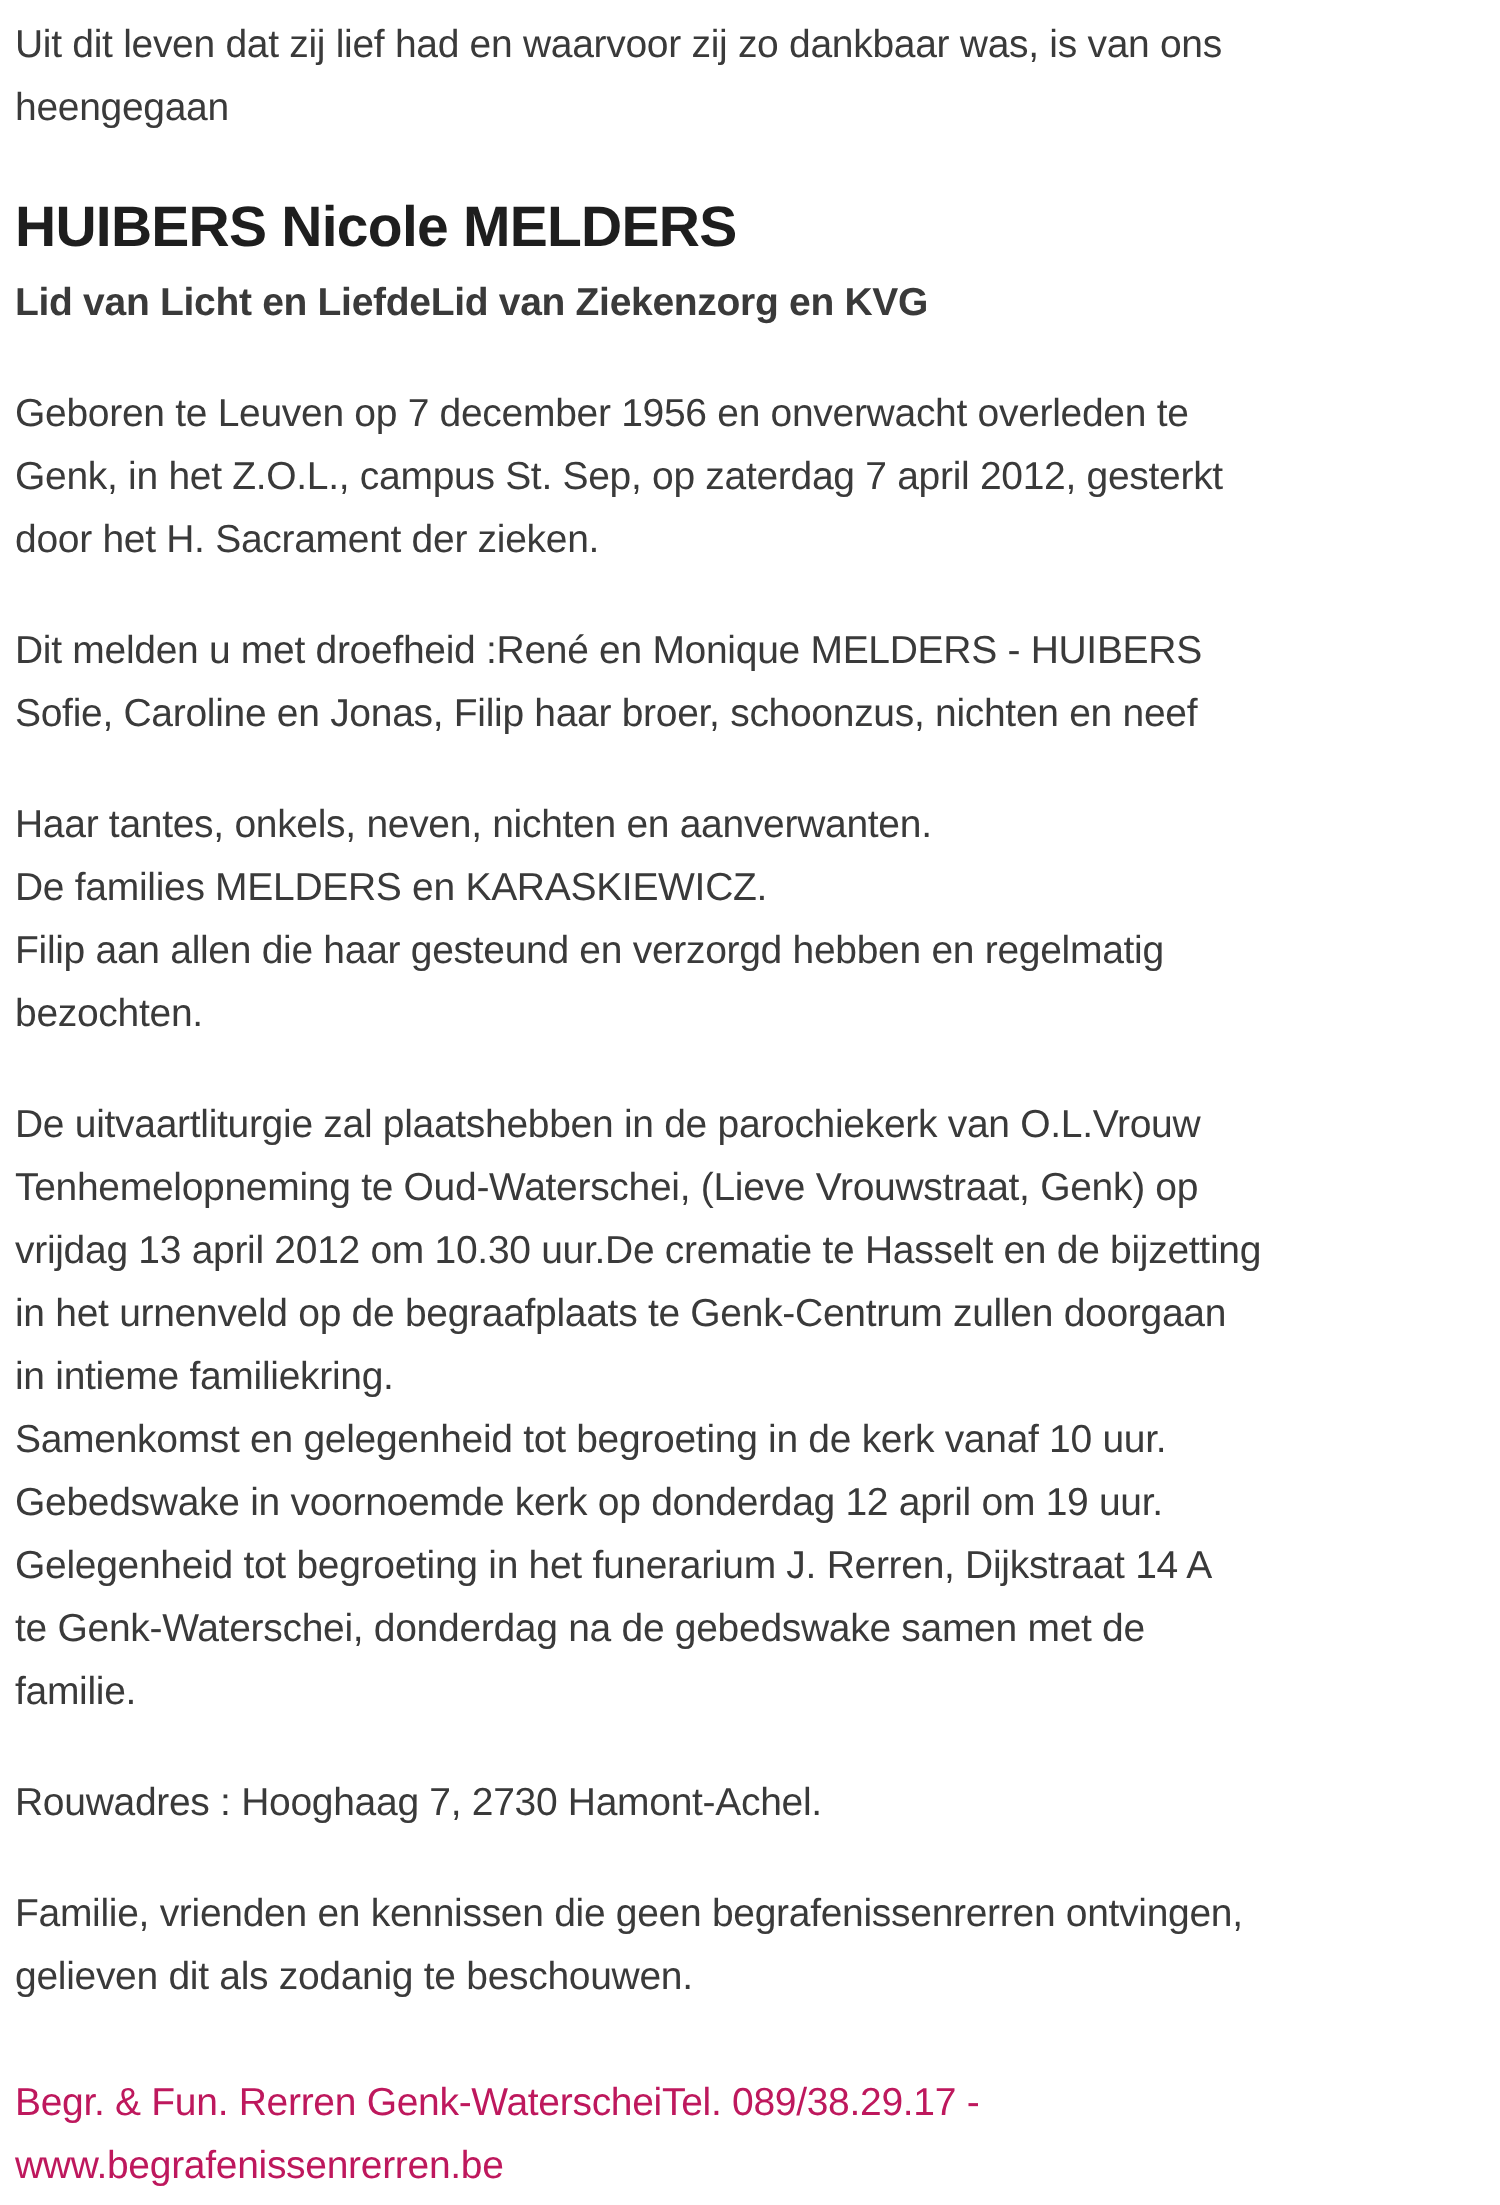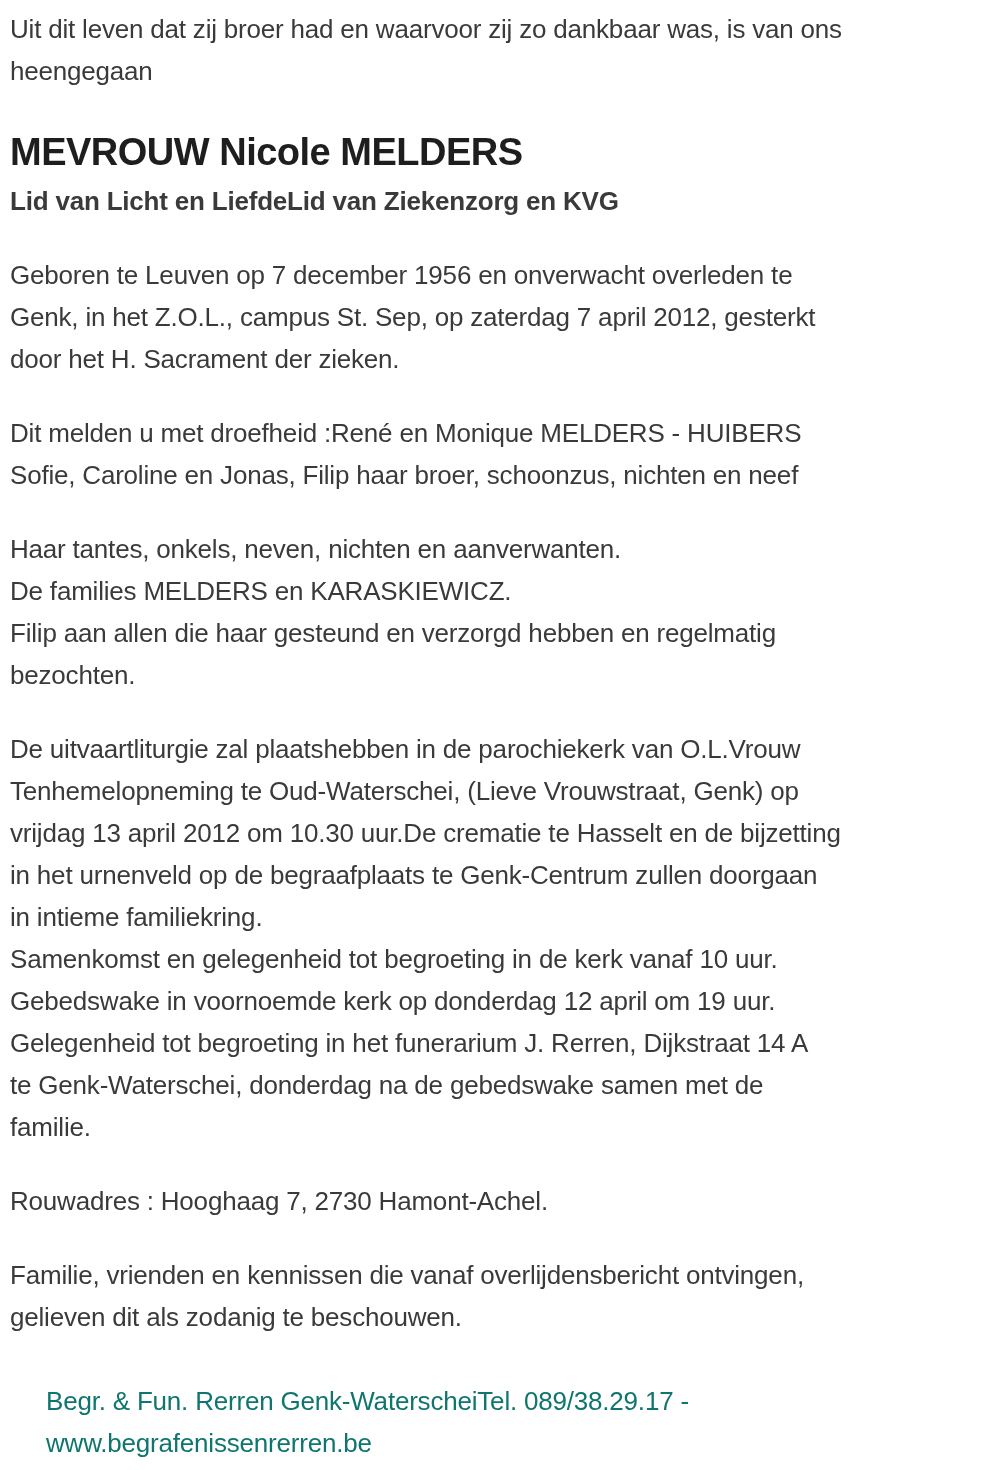--- a/index.html
+++ b/index.html
@@ -38,33 +38,32 @@
   .subtitle {
     margin-top: 0;
     font-weight: bold;
   }
   .notice {
     margin-bottom: 0;
   }
   .footer {
     margin-top: 42px;
     margin-bottom: 0;
-    color: #0f766e;
-    margin-left: 36px;
+    color: #be185d;
   }
 </style>
 </head>
 <body>
 
 <div class="obituary">
 
-  <p class="block">Uit dit leven dat zij broer had en waarvoor zij zo dankbaar was, is van ons
+  <p class="block">Uit dit leven dat zij lief had en waarvoor zij zo dankbaar was, is van ons
 heengegaan</p>
 
-  <h1 class="title">MEVROUW Nicole MELDERS</h1>
+  <h1 class="title">HUIBERS Nicole MELDERS</h1>
 
   <p class="block subtitle">Lid van Licht en LiefdeLid van Ziekenzorg en KVG</p>
 
   <p class="block">Geboren te Leuven op 7 december 1956 en onverwacht overleden te
 Genk, in het Z.O.L., campus St. Sep, op zaterdag 7 april 2012, gesterkt
 door het H. Sacrament der zieken.</p>
 
   <p class="block">Dit melden u met droefheid :René en Monique MELDERS - HUIBERS
 Sofie, Caroline en Jonas, Filip haar broer, schoonzus, nichten en neef</p>
 
@@ -79,19 +78,19 @@
 in het urnenveld op de begraafplaats te Genk-Centrum zullen doorgaan
 in intieme familiekring.
 Samenkomst en gelegenheid tot begroeting in de kerk vanaf 10 uur.
 Gebedswake in voornoemde kerk op donderdag 12 april om 19 uur.
 Gelegenheid tot begroeting in het funerarium J. Rerren, Dijkstraat 14 A
 te Genk-Waterschei, donderdag na de gebedswake samen met de
 familie.</p>
 
   <p class="block">Rouwadres : Hooghaag 7, 2730 Hamont-Achel.</p>
 
-  <p class="block notice">Familie, vrienden en kennissen die vanaf overlijdensbericht ontvingen,
+  <p class="block notice">Familie, vrienden en kennissen die geen begrafenissenrerren ontvingen,
 gelieven dit als zodanig te beschouwen.</p>
 
   <p class="block footer">Begr. &amp; Fun. Rerren Genk-WaterscheiTel. 089/38.29.17 -
 www.begrafenissenrerren.be</p>
 
 </div>
 
 </body></html>

